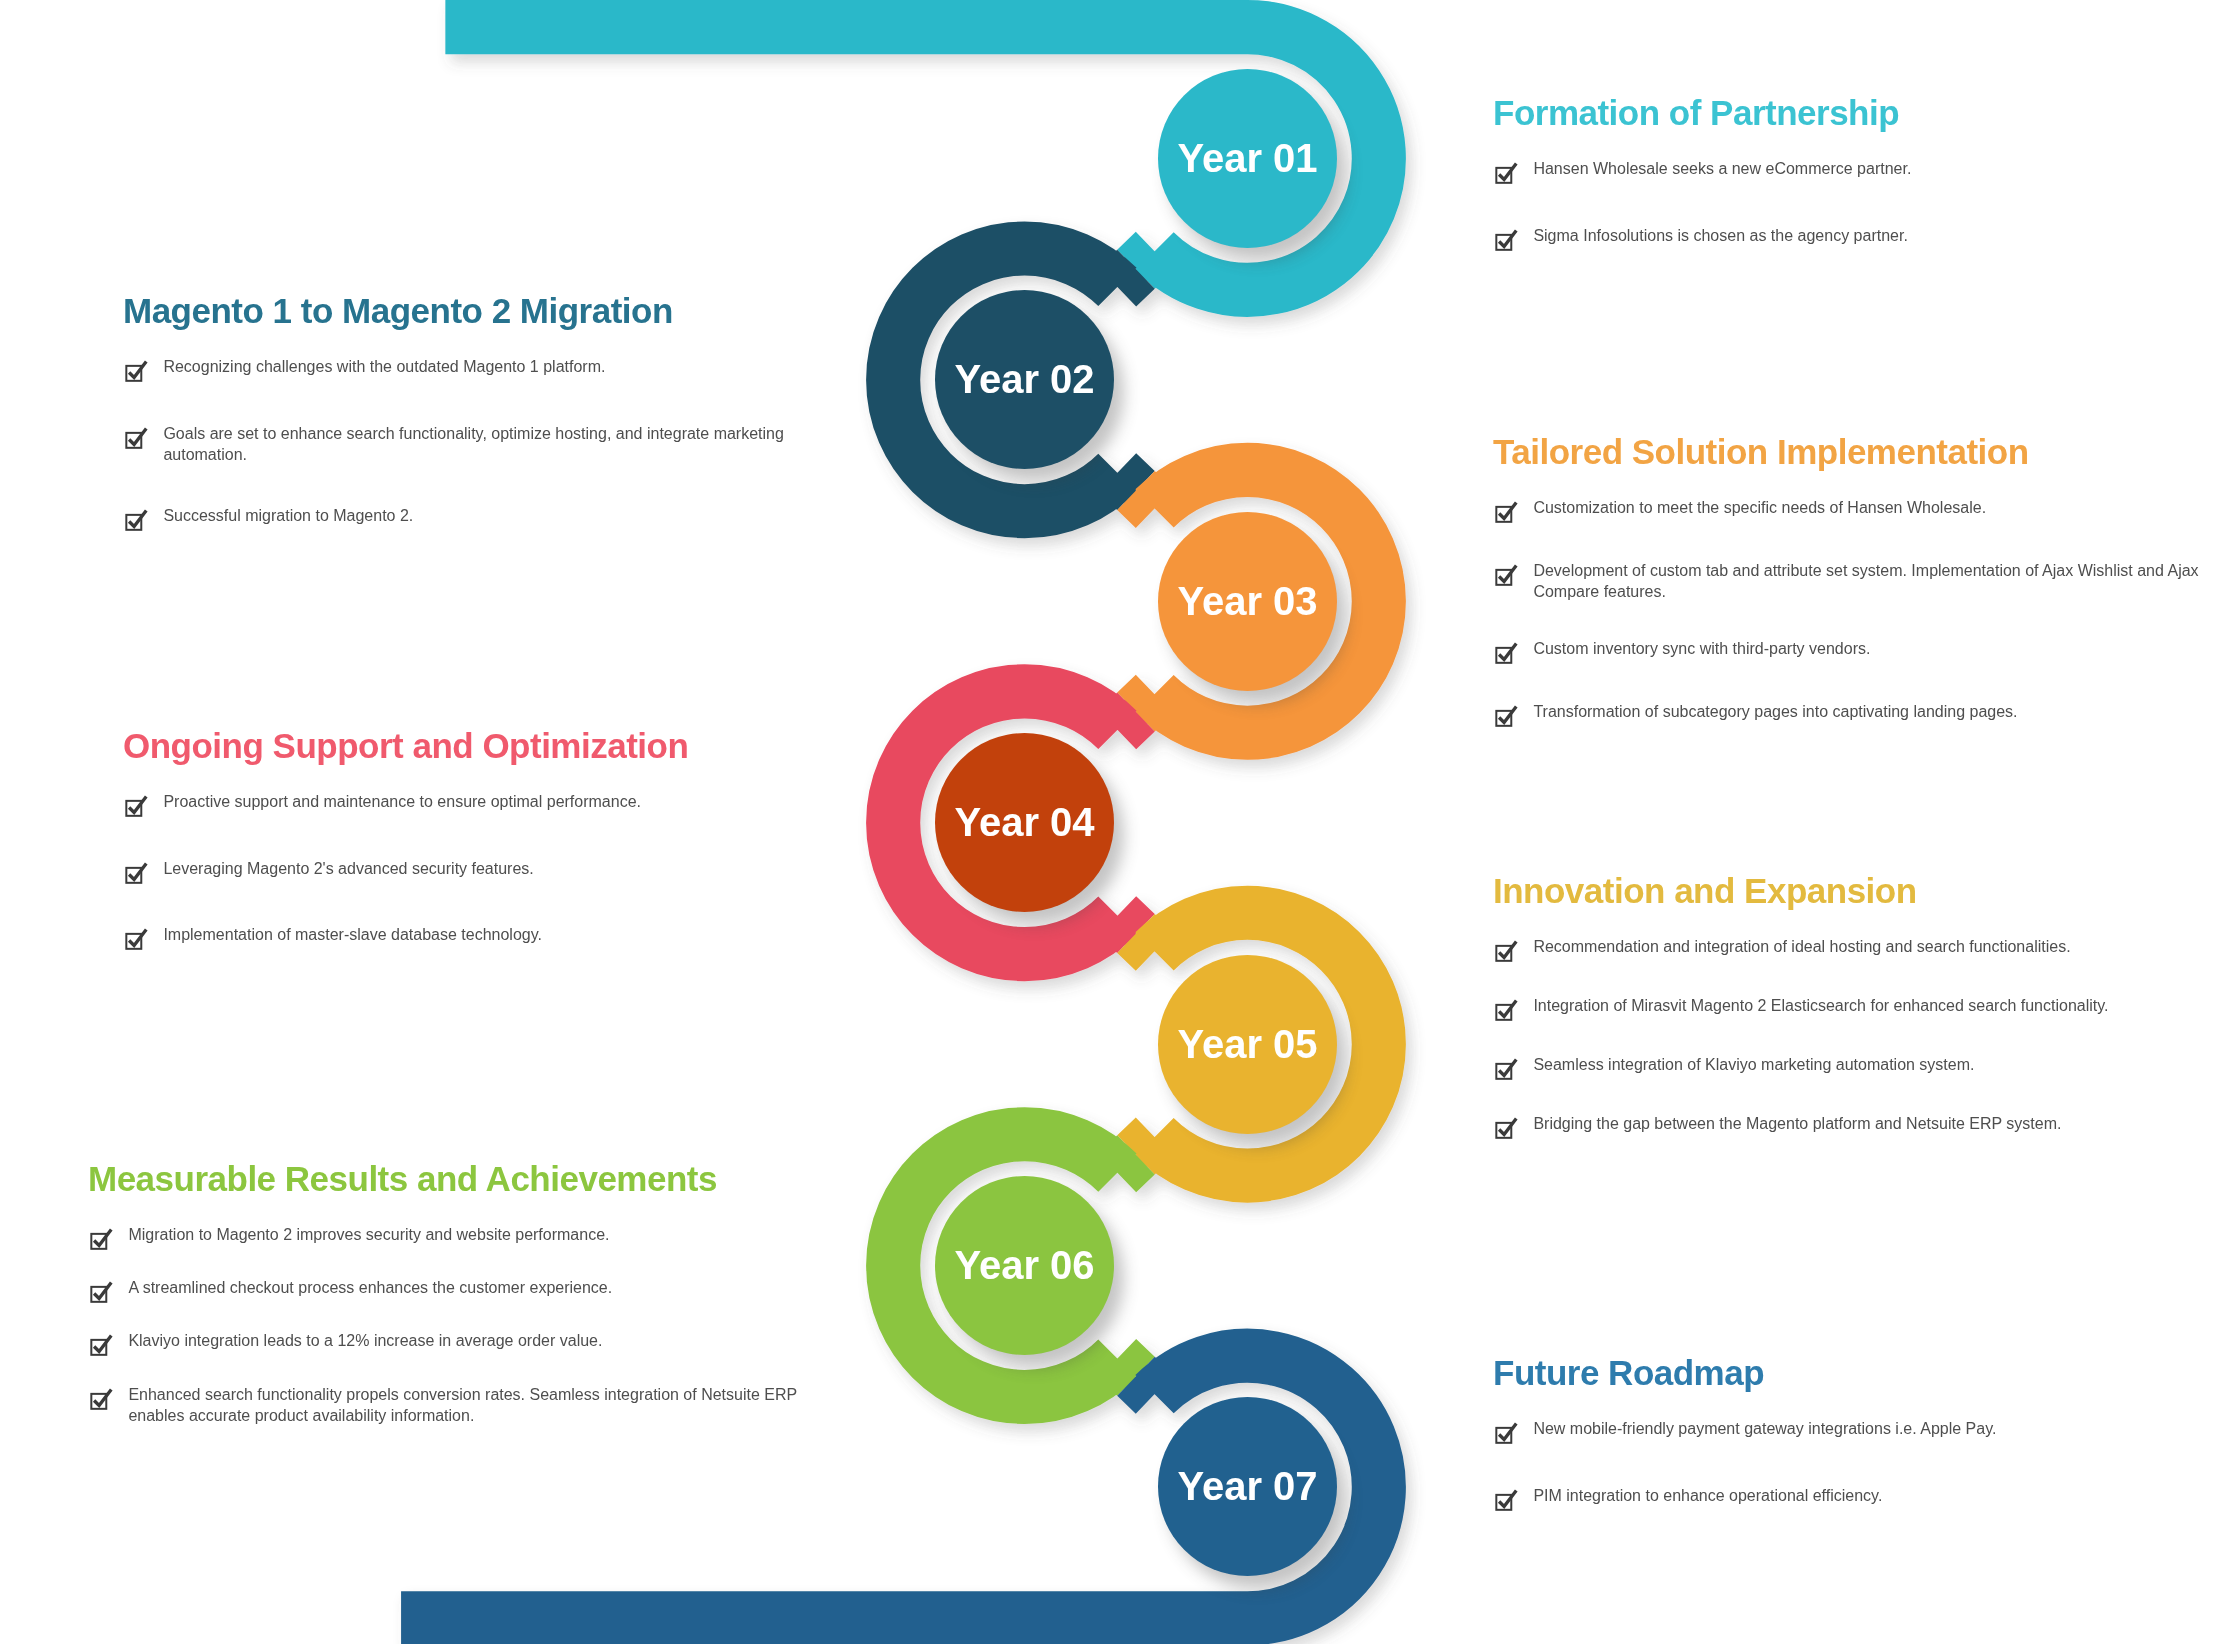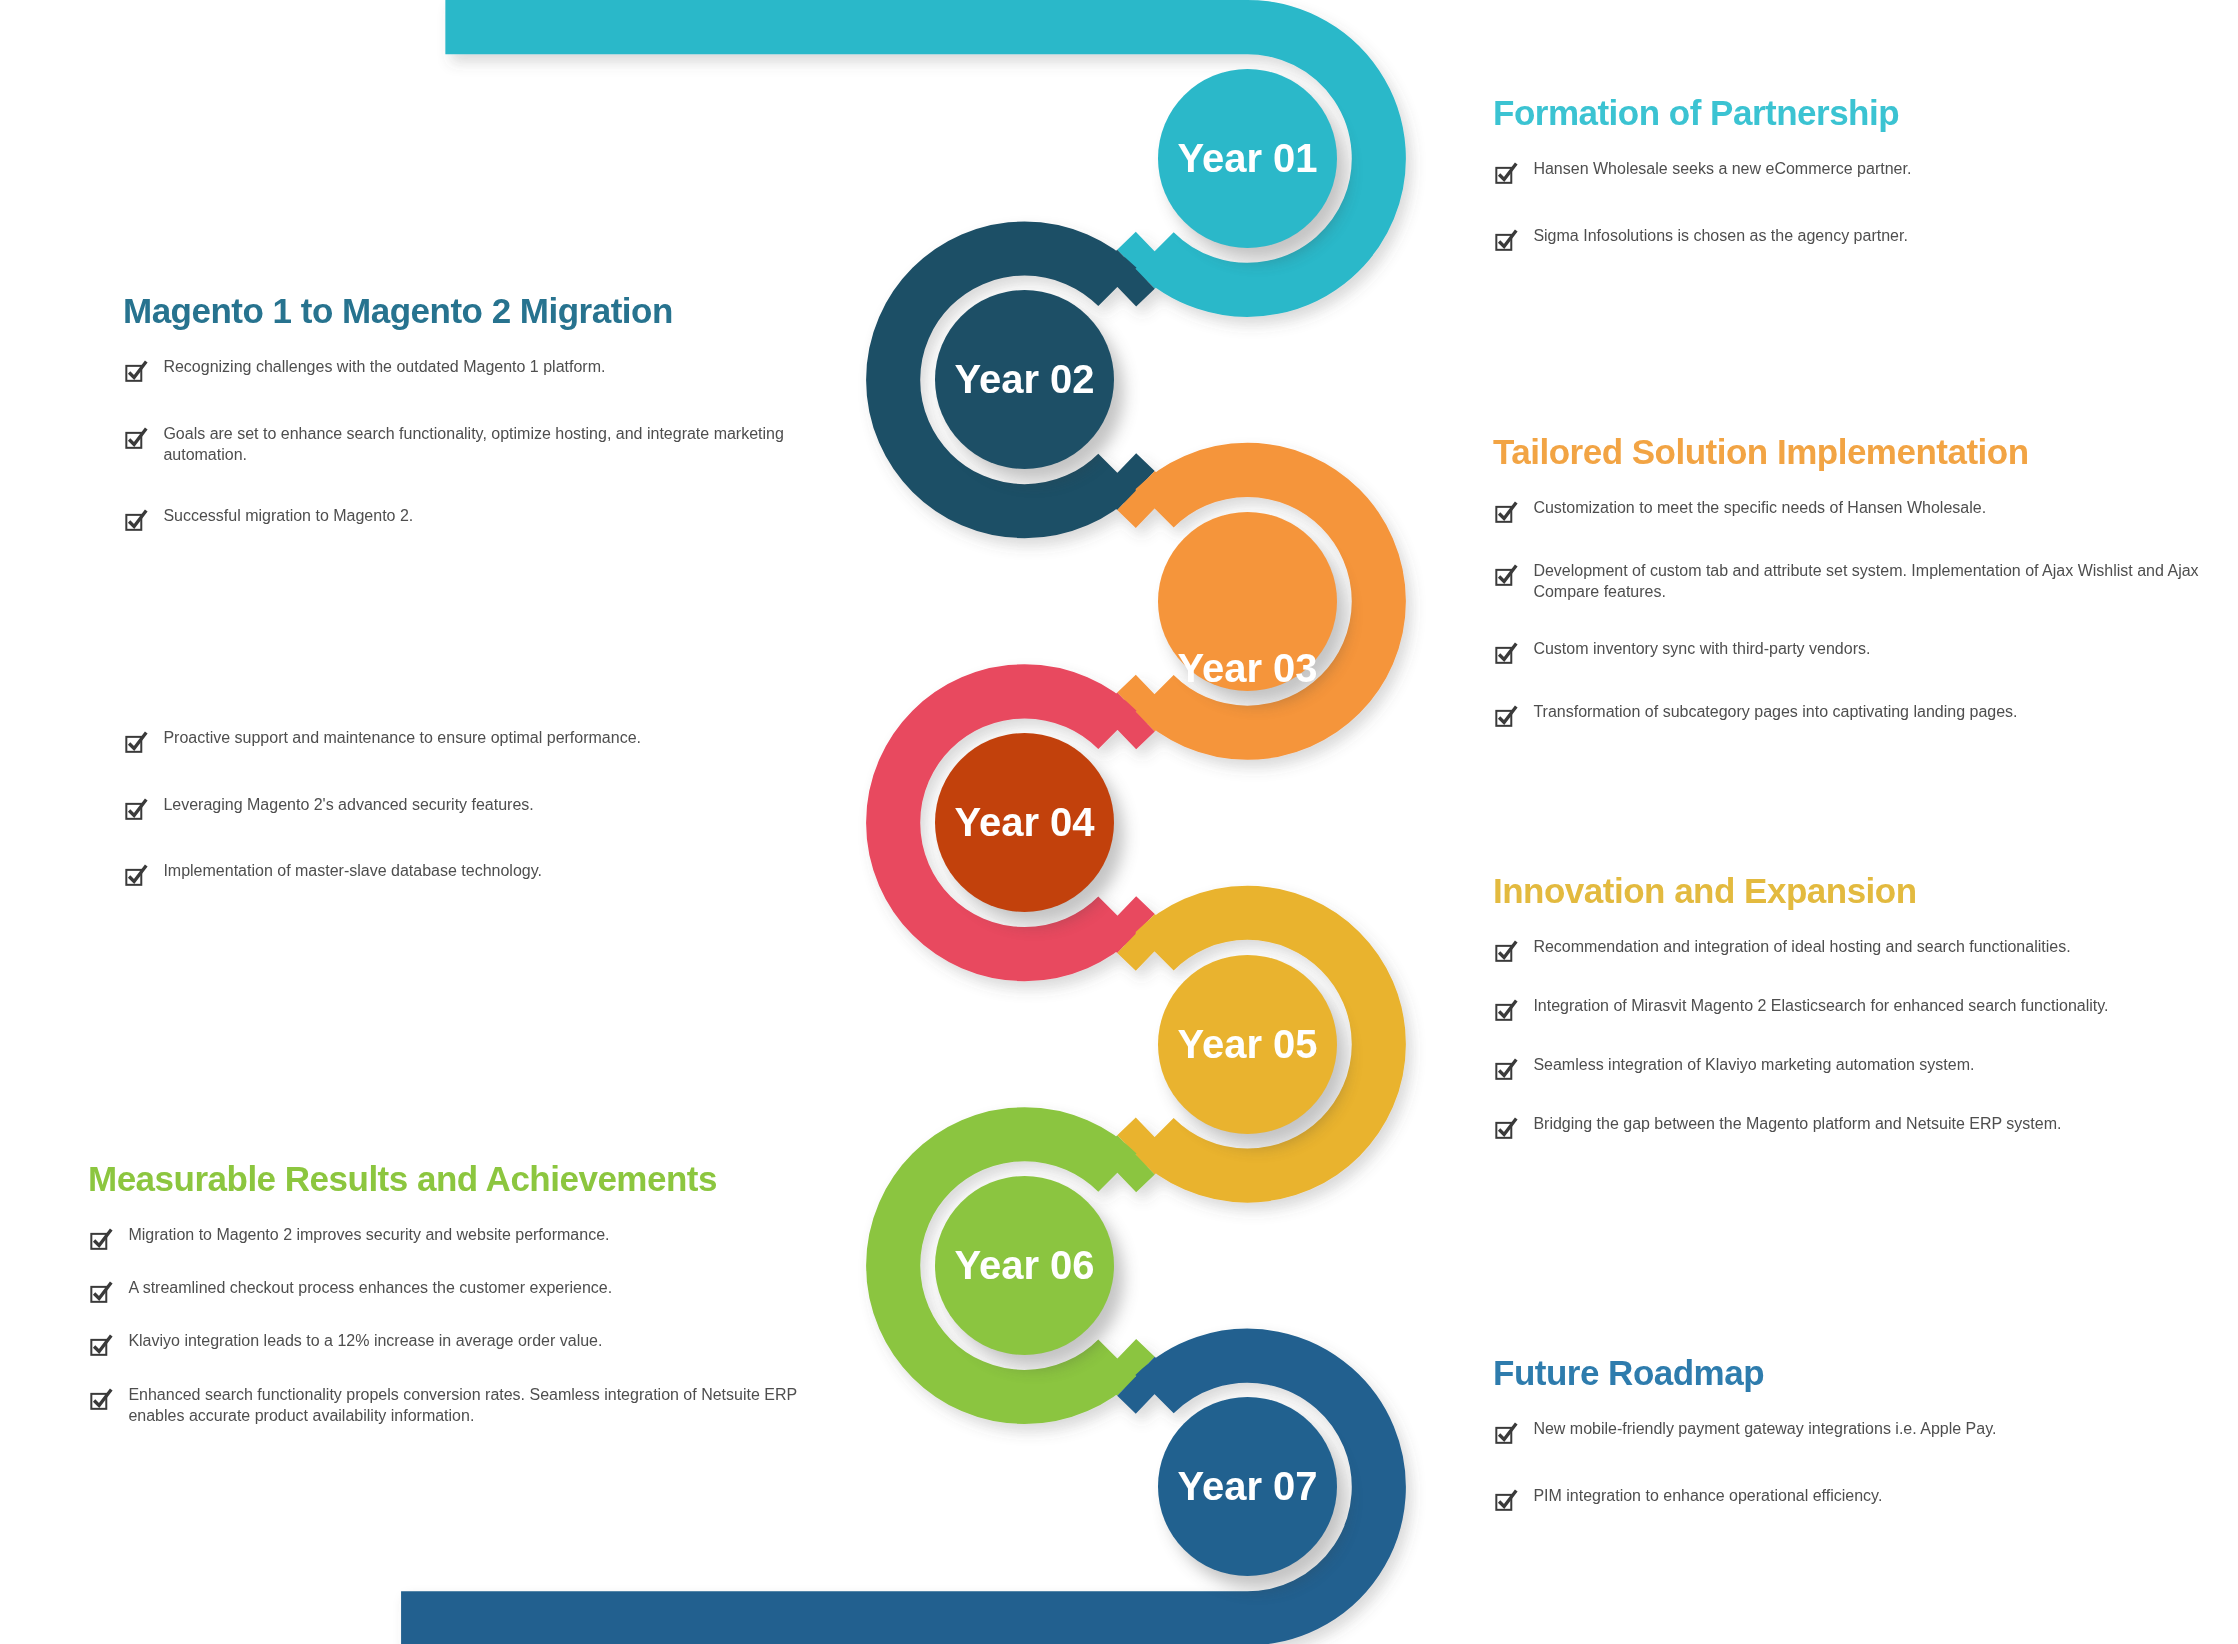--- a/index.html
+++ b/index.html
@@ -74,21 +74,21 @@
       <path d="M 2308.5 2797 L 2346.2 2833.2 M 2346.2 2833.2 A 267 267 0 1 1 2535 3289 M 2535 3289 H 815" style="stroke: rgb(33, 97, 143);"></path>
     </g>
   </svg>
 
   <div class="node n1" style="background: rgb(43, 184, 201);">
     <span>Year 01</span>
   </div>
   <div class="node n2" style="background: rgb(29, 79, 102);">
     <span>Year 02</span>
   </div>
-  <div class="node n3" style="background: rgb(245, 149, 59); align-items: flex-end;">
+  <div class="node n3" style="background: rgb(245, 149, 59);">
     <span>Year 03</span>
   </div>
   <div class="node n4" style="background: #c2410c;">
     <span>Year 04</span>
   </div>
   <div class="node n5" style="background: rgb(233, 179, 47);">
     <span>Year 05</span>
   </div>
   <div class="node n6" style="background: rgb(139, 197, 64);">
     <span>Year 06</span>
@@ -190,20 +190,21 @@
               <rect x="3" y="8" width="13.5" height="13.5" fill="#ffffff" stroke="#3a3a3a" stroke-width="1.8"></rect>
               <path d="M5.5 14 L10 18.5 L21 4" fill="none" stroke="#3a3a3a" stroke-width="3"></path>
             </svg>
           </span>
         <span>Transformation of subcategory pages into captivating landing pages.</span>
       </li>
     </ul>
   </div>
 
   <div class="sec sec-ongoing">
+    <h2 style="color: rgb(240, 90, 109);">Ongoing Support and Optimization</h2>
     <ul>
       <li>
         <span class="cb">
             <svg viewBox="0 0 24 24">
               <rect x="3" y="8" width="13.5" height="13.5" fill="#ffffff" stroke="#3a3a3a" stroke-width="1.8"></rect>
               <path d="M5.5 14 L10 18.5 L21 4" fill="none" stroke="#3a3a3a" stroke-width="3"></path>
             </svg>
           </span>
         <span>Proactive support and maintenance to ensure optimal performance.</span>
       </li>

